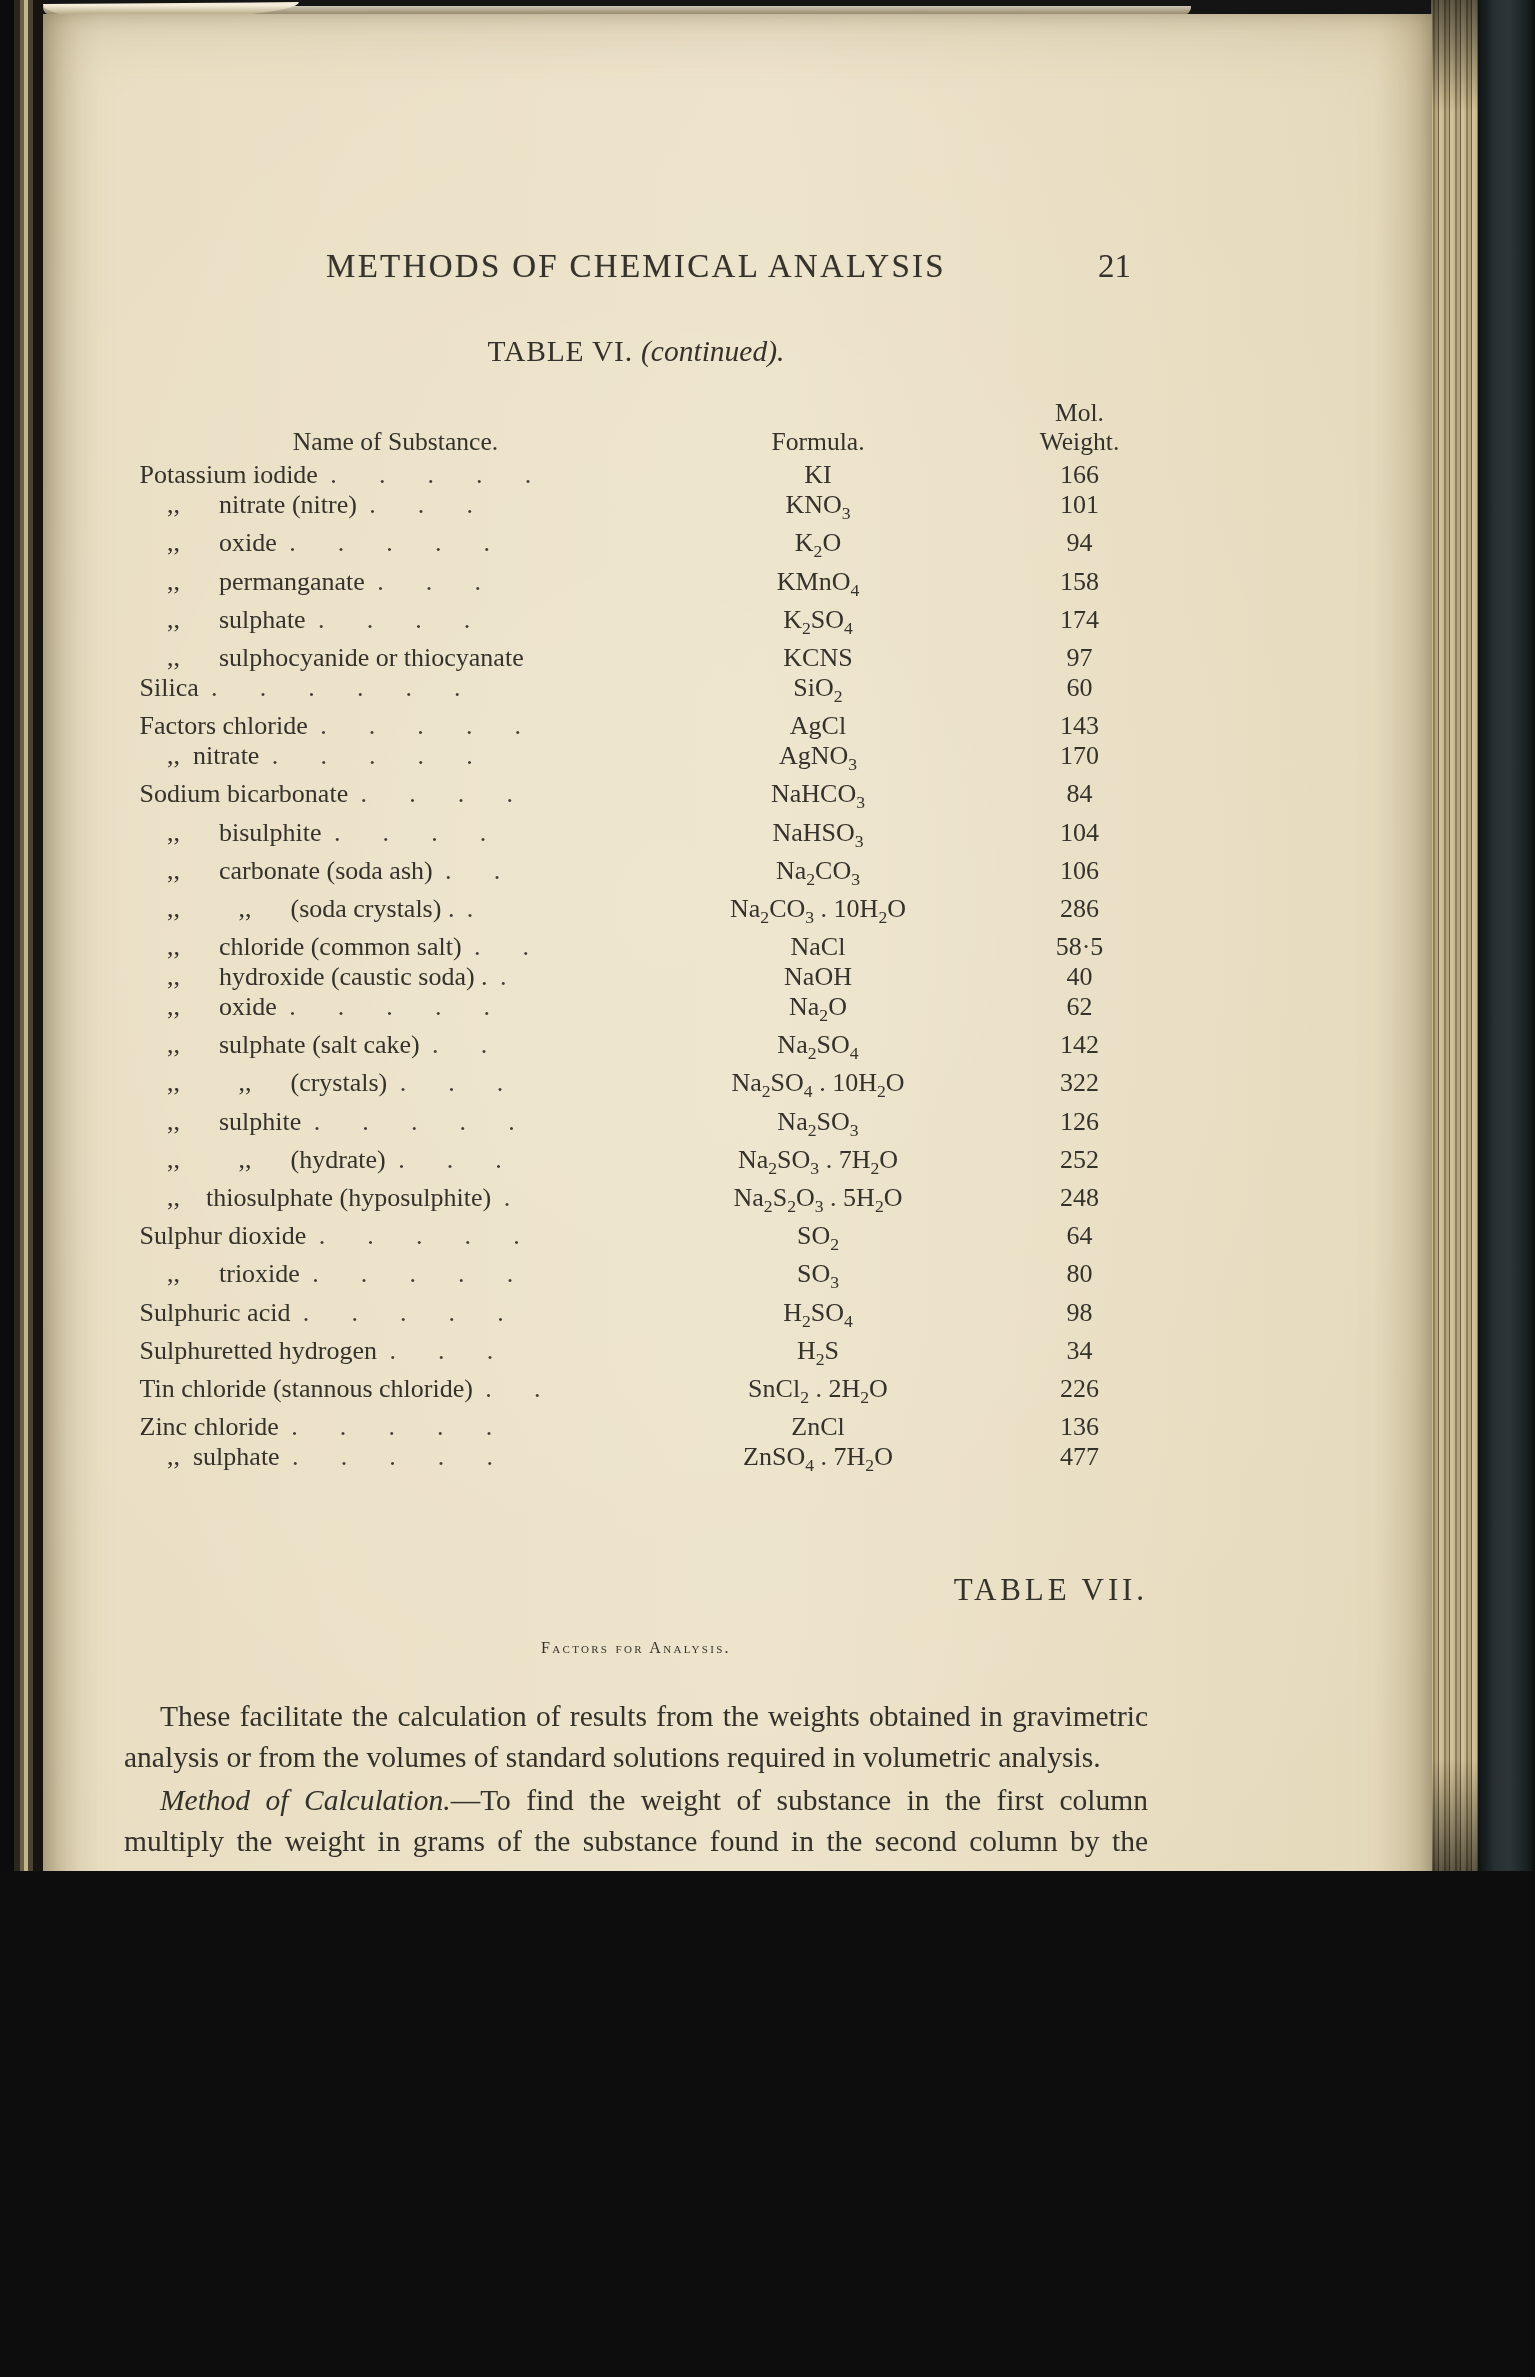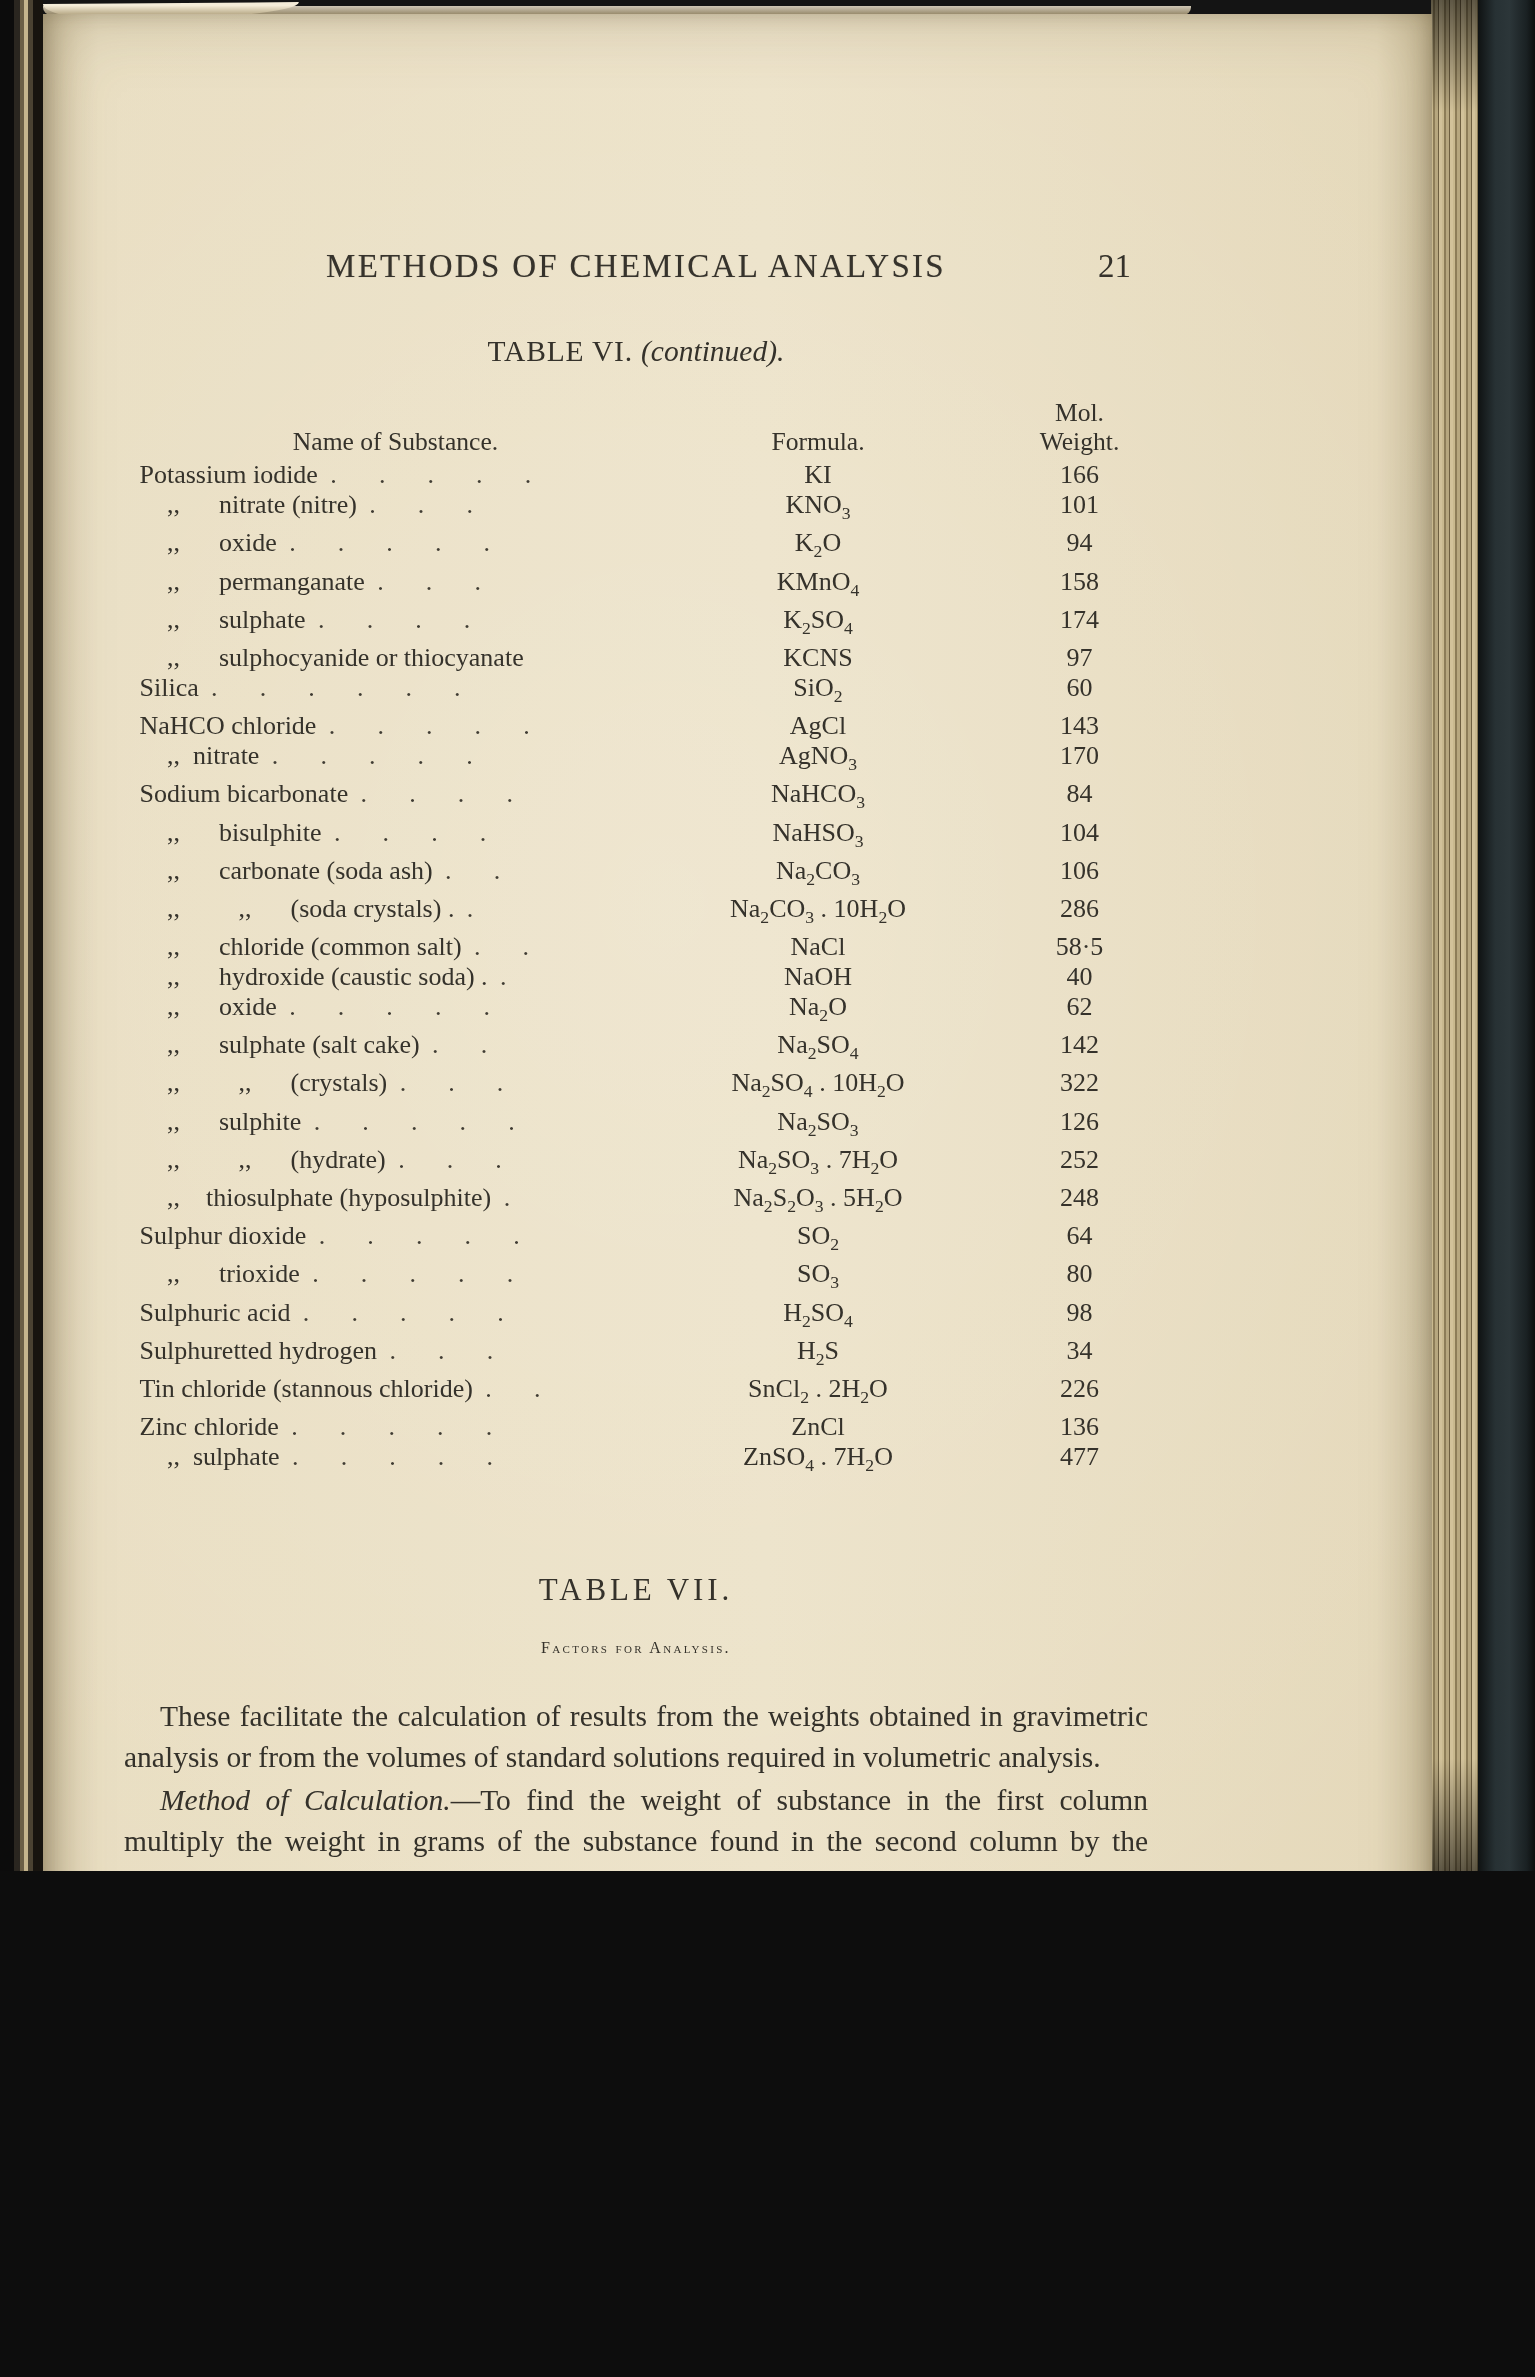--- a/index.html
+++ b/index.html
@@ -70,21 +70,21 @@
   .tbody { margin-top:4.7px; }
   .trow { display:grid; grid-template-columns:543px 302px 178px; font-size:26px; line-height:30px; }
   .c-name { padding-left:15.5px; white-space:pre; overflow:hidden; }
   .c-name.ind1 { padding-left:43px; }
   .c-name .dots { padding-left:12.4px; letter-spacing:1.6px; color:#403c33; }
   .c-formula { text-align:center; }
   .c-formula sub { font-size:68%; }
   .c-weight { text-align:center; padding-left:43px; }
 
   
-  .t7-title { margin-top:92px; text-align:center; font-size:31px; letter-spacing:3.9px; }
+  .t7-title { margin-top:92px; text-align:right; font-size:31px; letter-spacing:3.9px; }
   .t7-sub { margin-top:31px; text-align:center; font-size:16px; font-variant:small-caps; letter-spacing:2.3px; }
 
   
   .para {
     font-size:29.5px; line-height:41px; text-align:justify; text-indent:36px;
     color:#34312a;
   }
   .para.first { margin-top:39px; }
   .para.second { margin-top:1.6px; }
   .para .lead { font-style:italic; }
@@ -152,21 +152,21 @@
             <div class="c-name ind1"><span>,,      sulphocyanide or thiocyanate</span></div>
             <div class="c-formula">KCNS</div>
             <div class="c-weight">97</div>
           </div>
           <div class="trow">
             <div class="c-name ind0"><span>Silica</span><span class="dots">.     .     .     .     .     .</span></div>
             <div class="c-formula">SiO<sub>2</sub></div>
             <div class="c-weight">60</div>
           </div>
           <div class="trow">
-            <div class="c-name ind0"><span>NaHCO chloride</span><span class="dots">.     .     .     .     .</span></div>
+            <div class="c-name ind0"><span>Factors chloride</span><span class="dots">.     .     .     .     .</span></div>
             <div class="c-formula">AgCl</div>
             <div class="c-weight">143</div>
           </div>
           <div class="trow">
             <div class="c-name ind1"><span>,,  nitrate</span><span class="dots">.     .     .     .     .</span></div>
             <div class="c-formula">AgNO<sub>3</sub></div>
             <div class="c-weight">170</div>
           </div>
           <div class="trow">
             <div class="c-name ind0"><span>Sodium bicarbonate</span><span class="dots">.     .     .     .</span></div>

